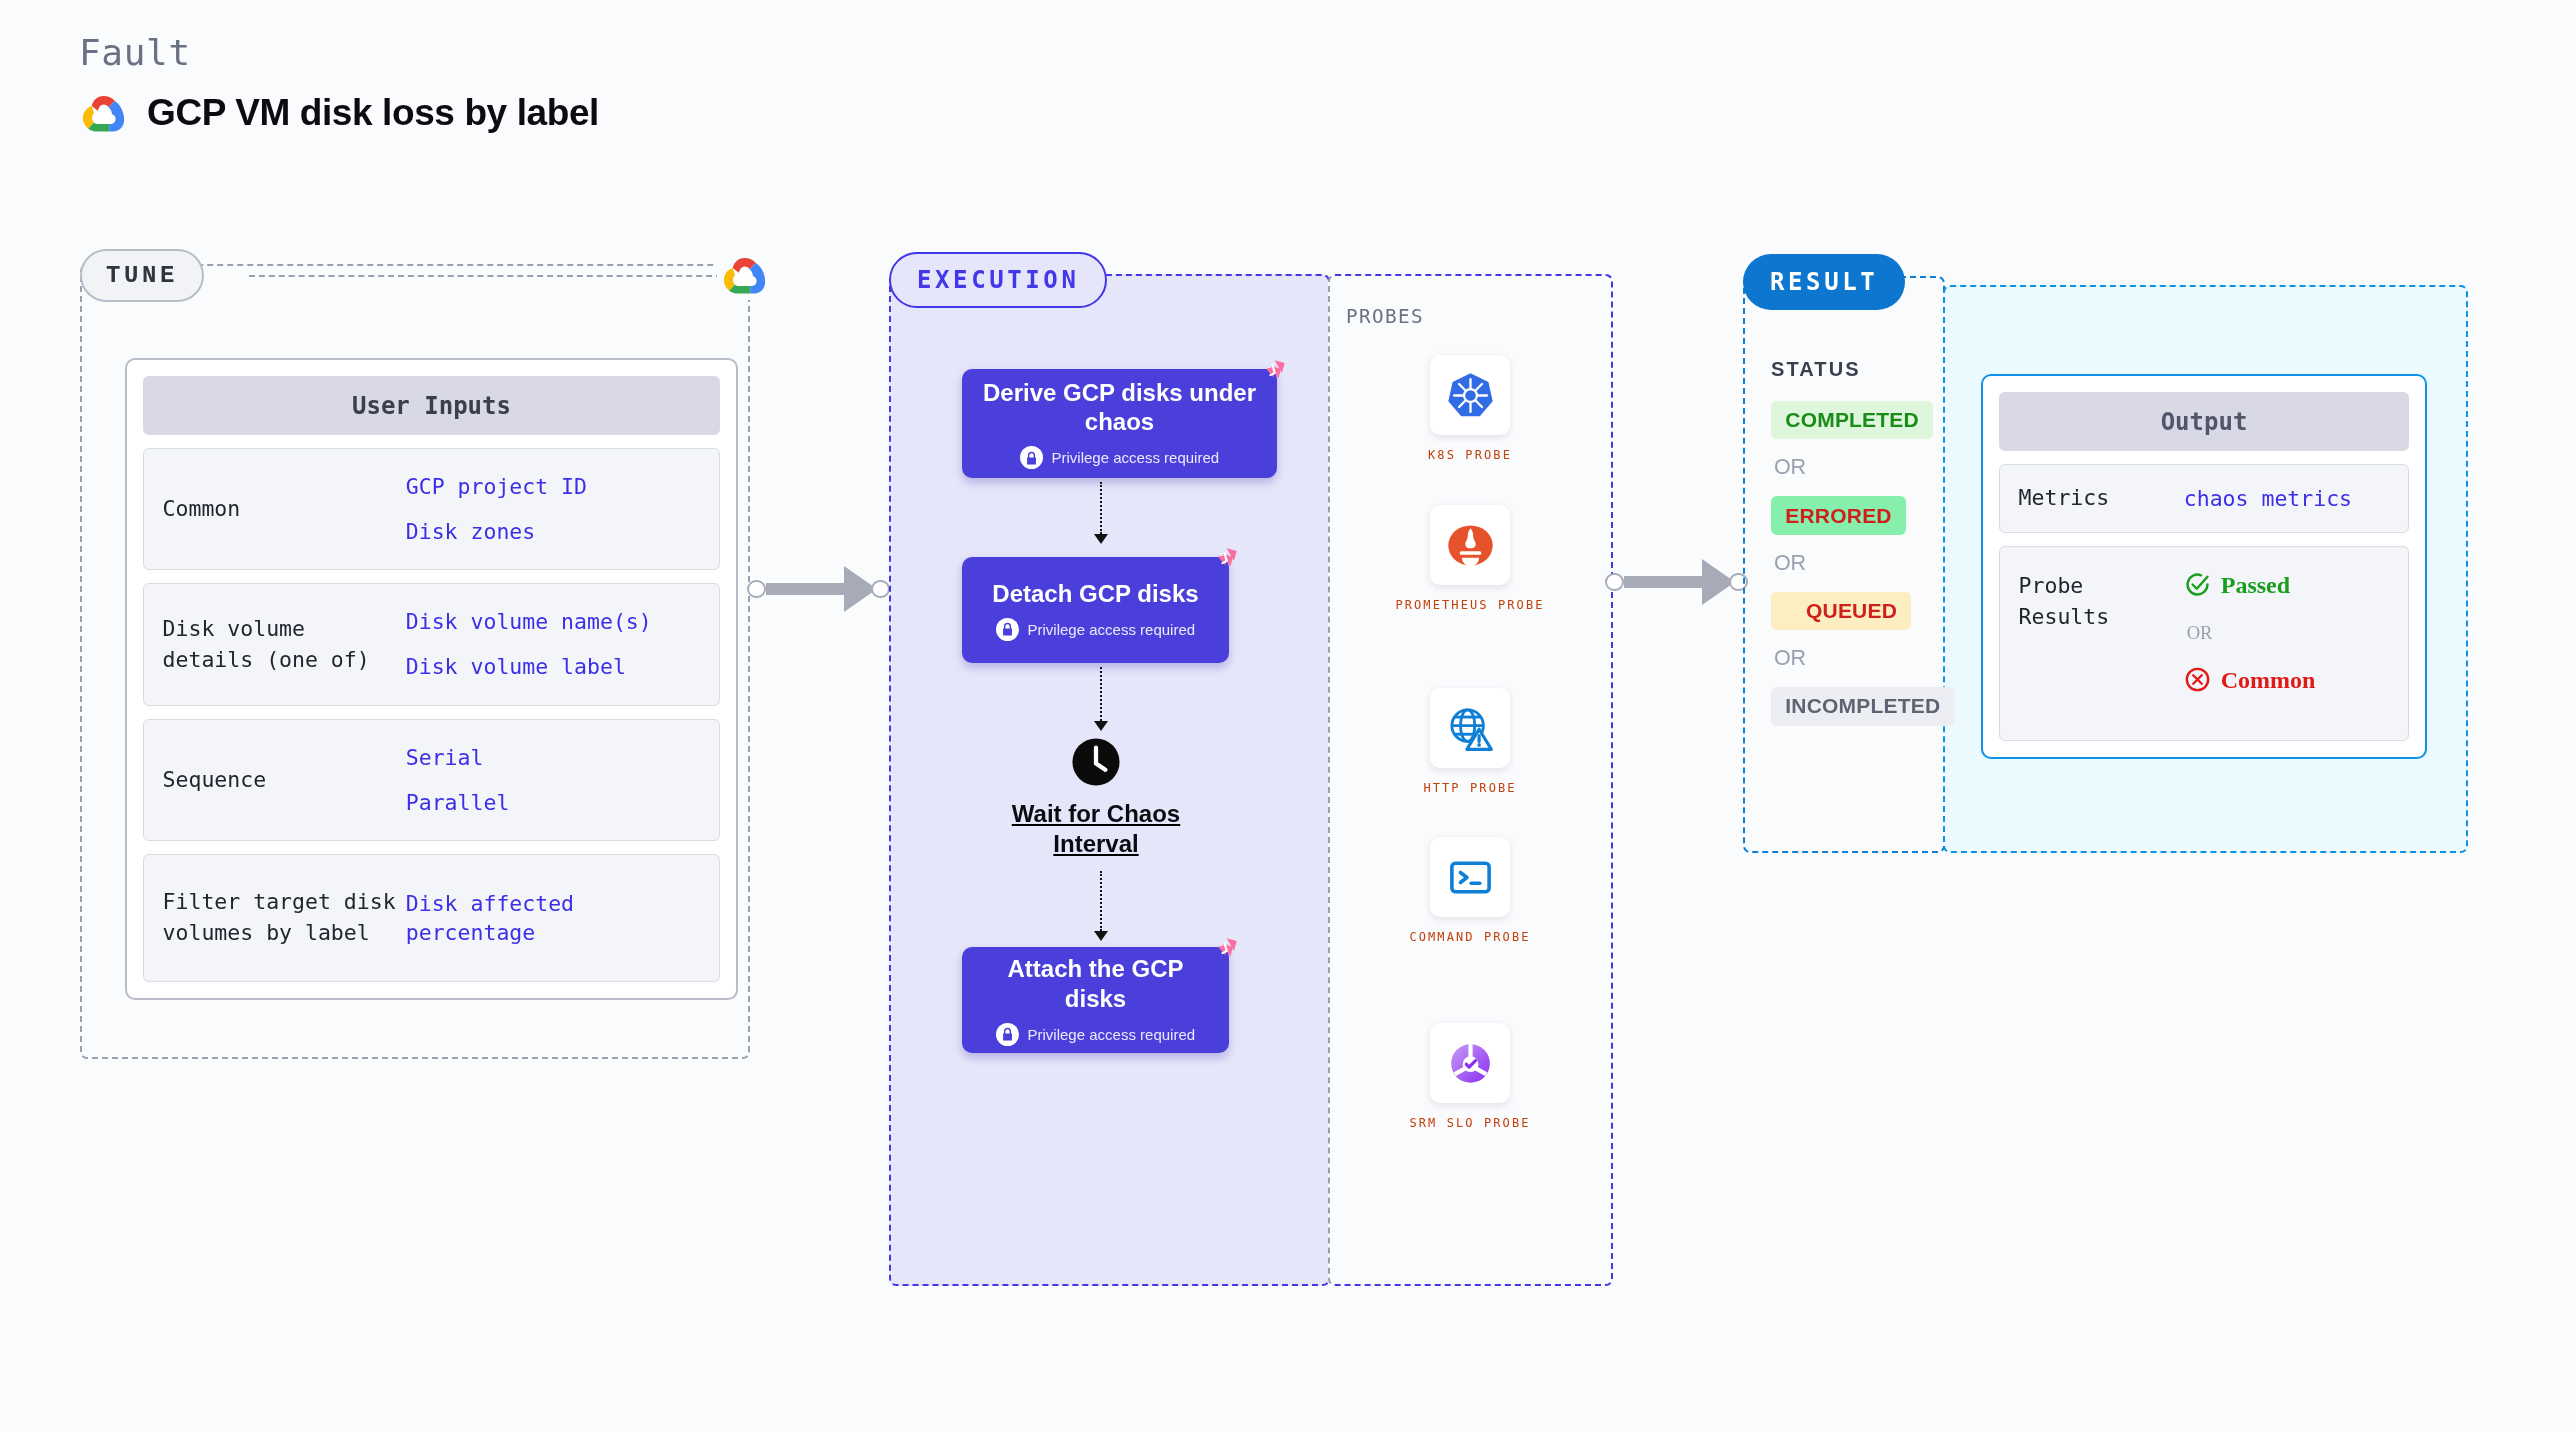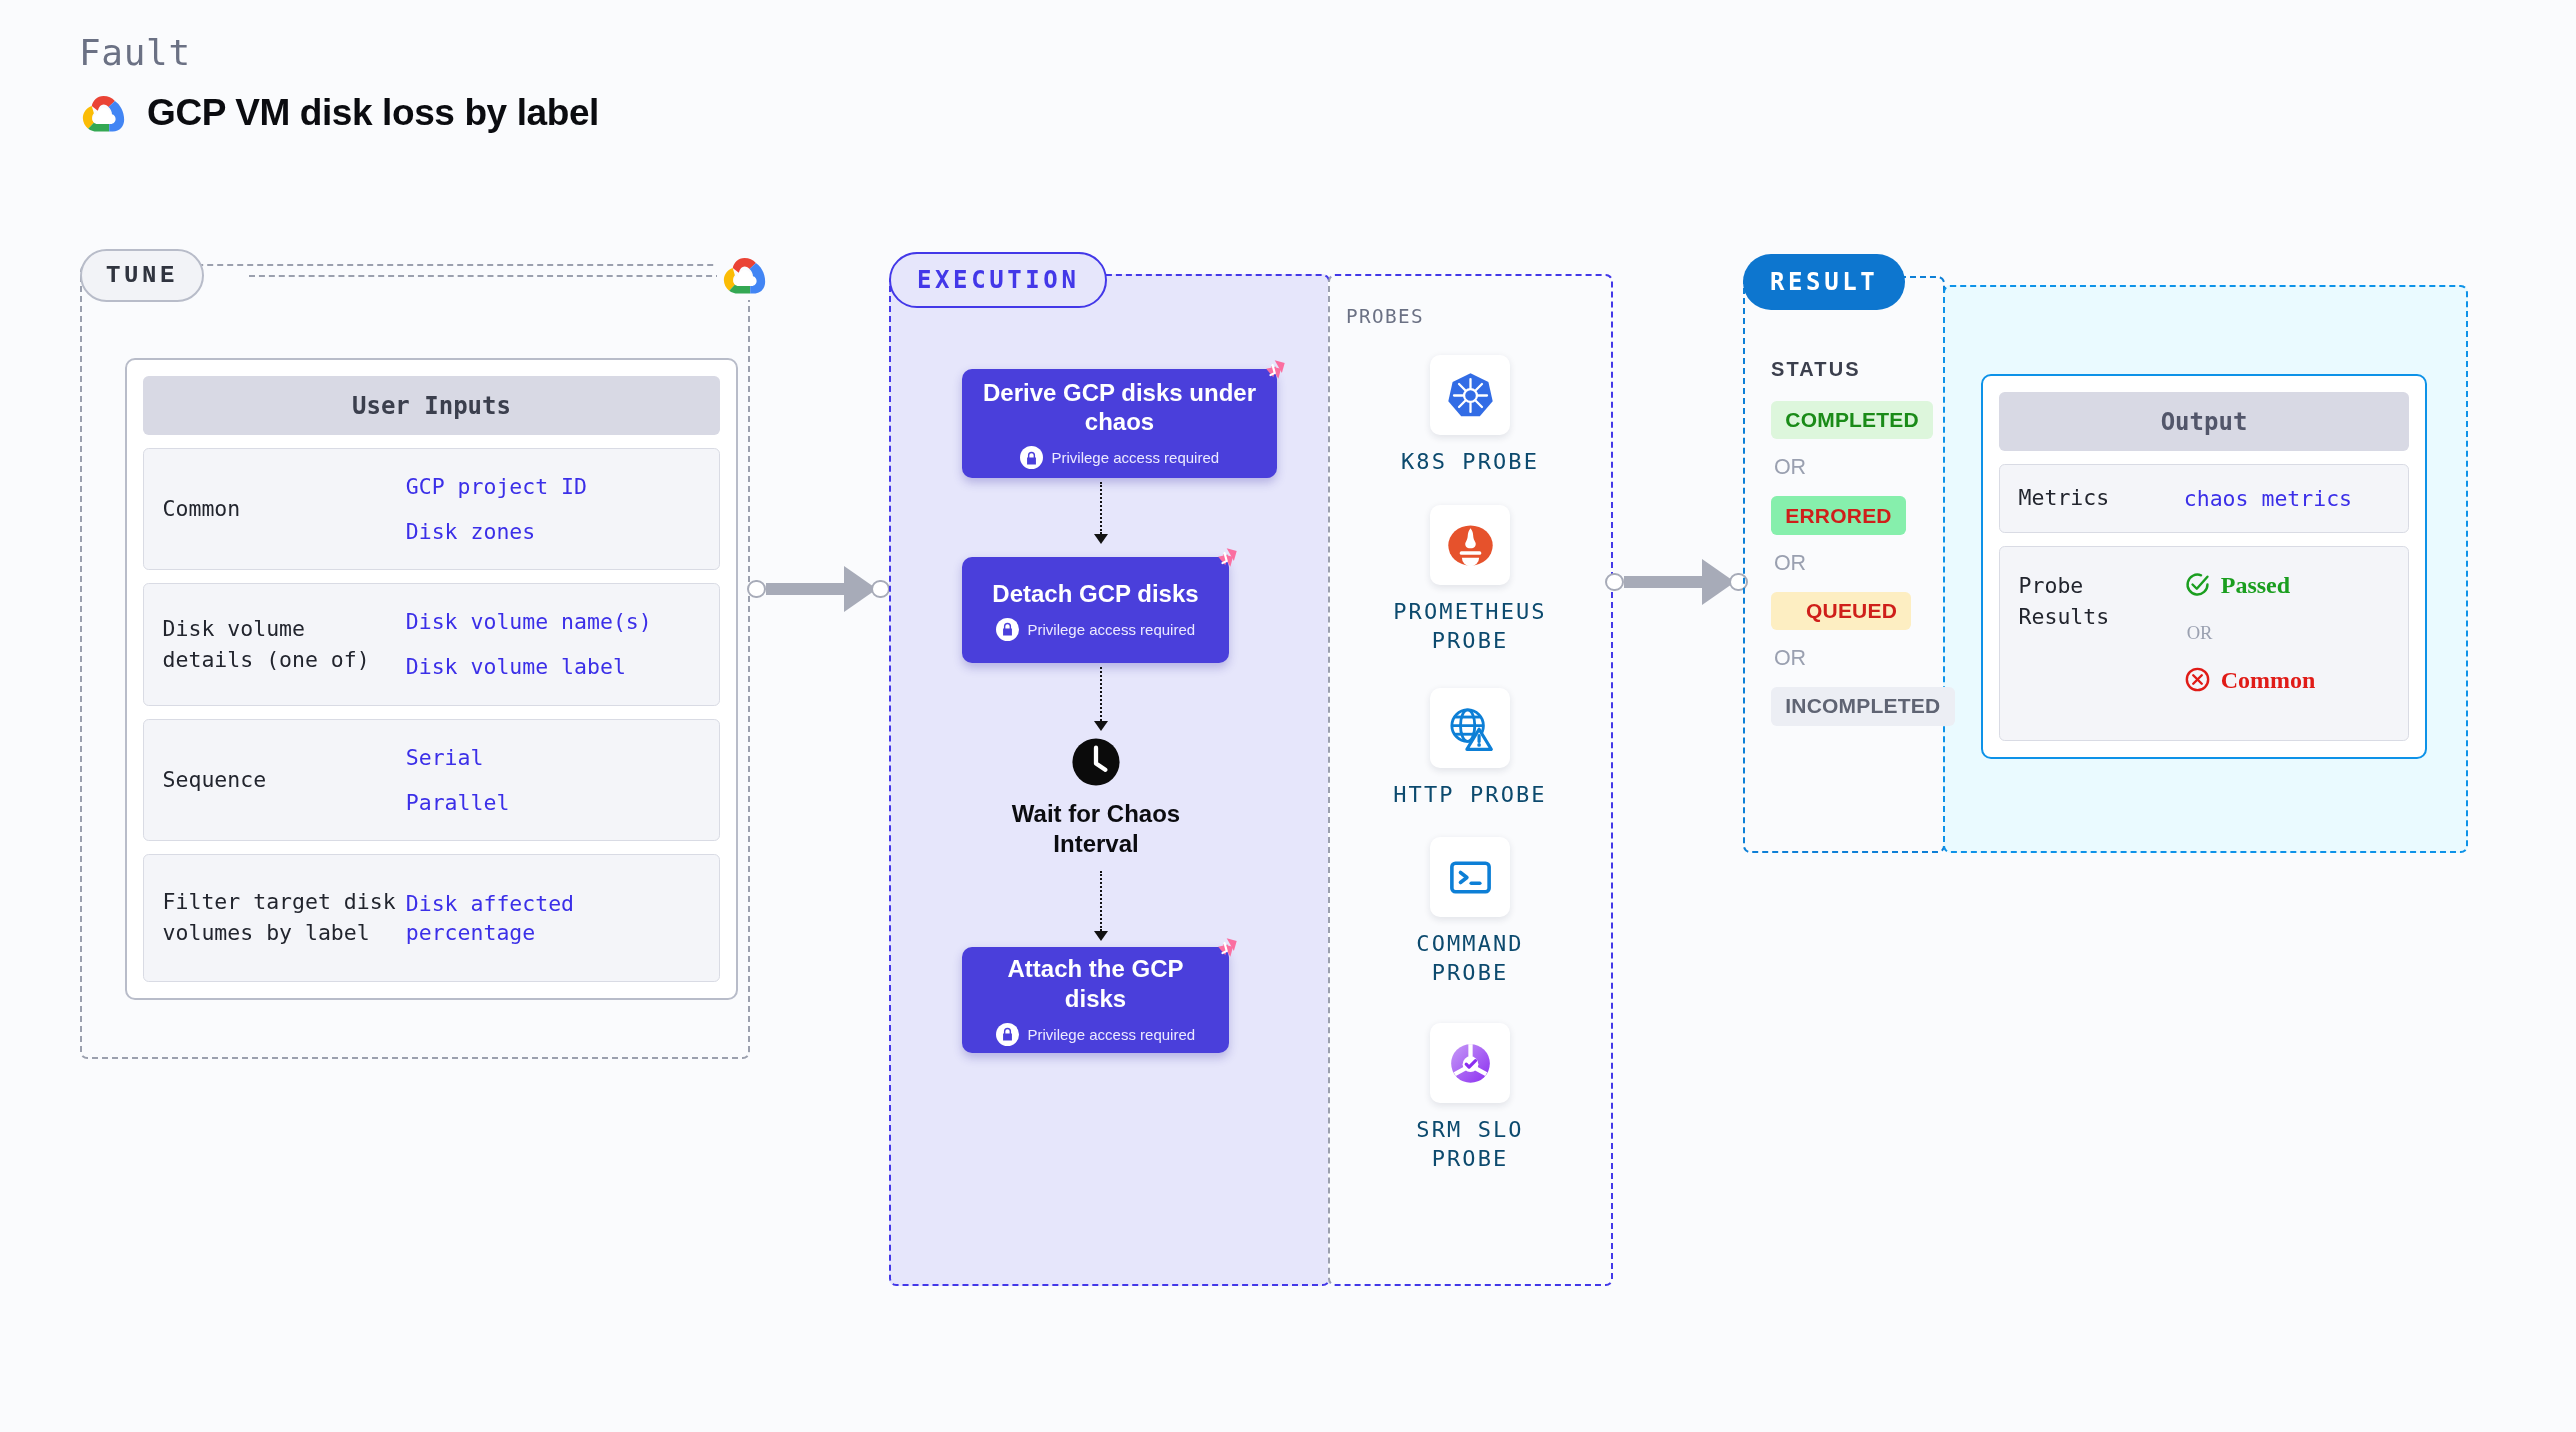--- a/index.html
+++ b/index.html
@@ -108,37 +108,37 @@
   .varrow { position: absolute; display: flex; flex-direction: column; align-items: center; }
   .varrow .line {
     width: 0; border-left: 2.9px dotted #121212; flex: 1;
   }
   .varrow .head {
     width: 0; height: 0; border-left: 7.2px solid transparent;
     border-right: 7.2px solid transparent; border-top: 10.7px solid #121212;
   }
 
   
-  .wait-blk { position: absolute; display: flex; flex-direction: column; align-items: center; gap: 10px; }
+  .wait-blk { position: absolute; display: flex; flex-direction: column; align-items: center; gap: 10px; text-decoration: underline; }
   .wait-txt { font-size: 24px; font-weight: 700; color: #0b0c10; text-align: center; line-height: 1.25; }
 
   
   .probes-title {
     position: absolute; font-family: "DejaVu Sans Mono", monospace;
     font-size: 19.3px; color: #6b7184; letter-spacing: 1.4px;
   }
   .probe { position: absolute; display: flex; flex-direction: column; align-items: center; gap: 11.5px; width: 172px; }
   .probe-tile {
     width: 80px; height: 80px; background: #ffffff; border-radius: 10px;
     box-shadow: 0 2.9px 7.2px rgba(20,30,60,.10);
     display: flex; align-items: center; justify-content: center;
   }
   .probe-name {
-    font-family: "DejaVu Sans Mono", monospace; font-size: 22px;
-    color: #0c4a6e; letter-spacing: 2.1px; text-align: center; line-height: 1.35;
+    font-family: "DejaVu Sans Mono", monospace; font-size: 12px;
+    color: #c2410c; letter-spacing: 2.1px; text-align: center; line-height: 1.35;
   }
 
   
   .status-title {
     position: absolute; font-size: 20px; font-weight: 700;
     color: #3b3f4d; letter-spacing: 2.1px;
   }
   .status-list { position: absolute; display: flex; flex-direction: column; align-items: flex-start; gap: 16px; }
   .badge {
     border-radius: 5.7px; padding: 7.2px 14.3px; font-size: 21px; font-weight: 700; letter-spacing: 0.2px;

